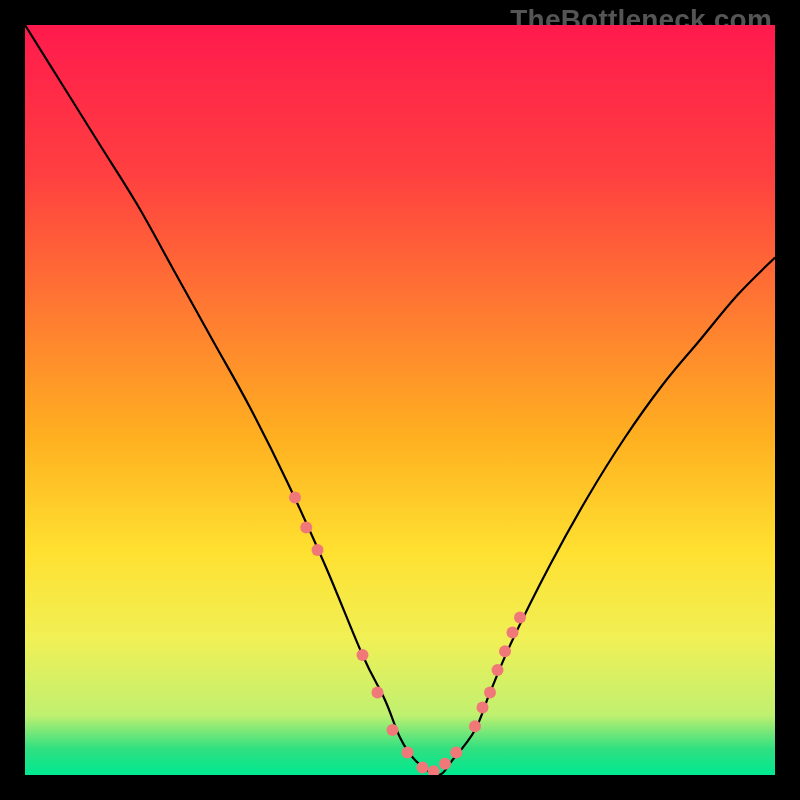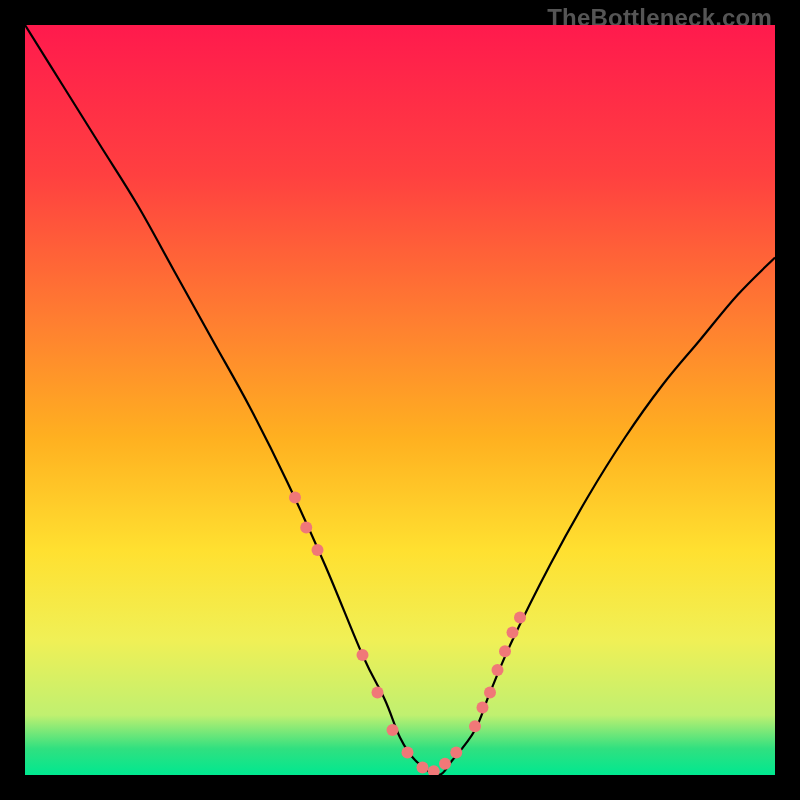--- a/index.html
+++ b/index.html
@@ -15,21 +15,21 @@
     top: 25px;
     left: 25px;
     width: 750px;
     height: 750px;
   }
   .watermark {
     position: absolute;
     top: 4px;
     right: 28px;
     font-family: Arial, Helvetica, sans-serif;
-    font-size: 24px;
+    font-size: 28px;
     font-weight: bold;
     color: #555;
     letter-spacing: 0.2px;
   }
   svg { display: block; }
 </style>
 </head>
 <body>
 
 <div class="frame">

